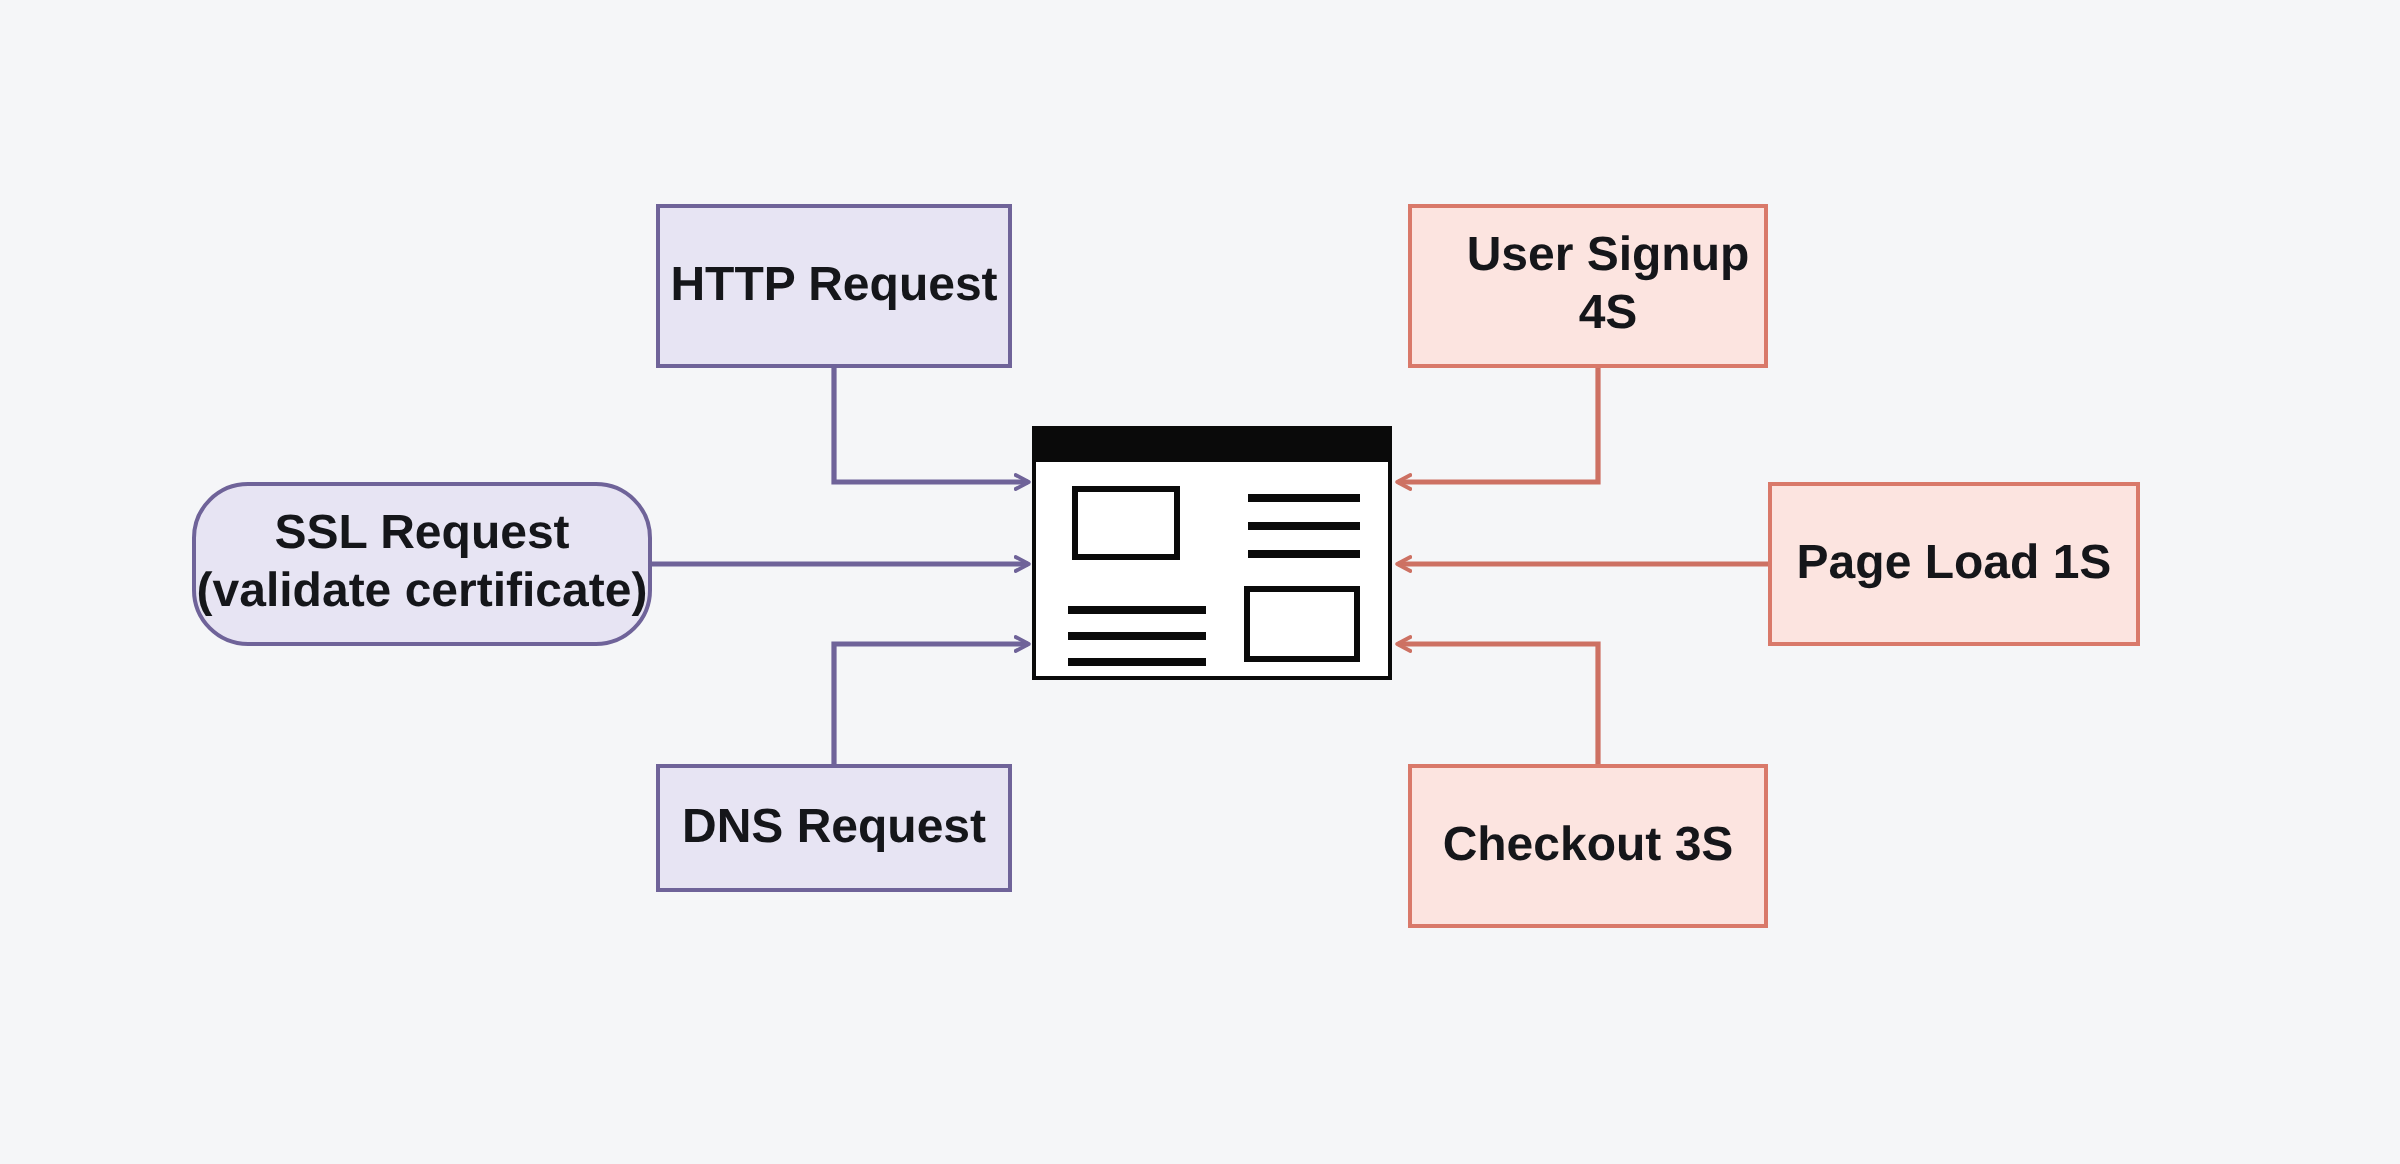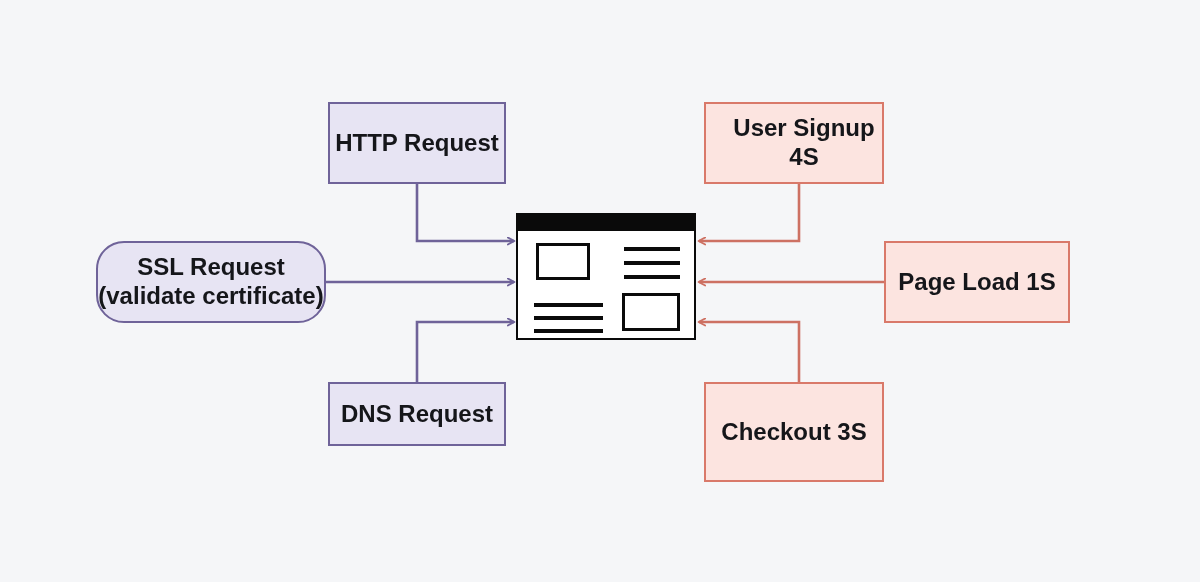--- a/index.html
+++ b/index.html
@@ -47,21 +47,21 @@
     background: #fce4e0;
     border: 2px solid #d9796a;
   }
 
   
   #node-http      { left: 328px; top: 102px; width: 178px; height: 82px; }
   #node-ssl       { left: 96px;  top: 241px; width: 230px; height: 82px; border-radius: 28px; }
   #node-dns       { left: 328px; top: 382px; width: 178px; height: 64px; }
   #node-signup    { left: 704px; top: 102px; width: 180px; height: 82px; padding-left: 20px; }
   #node-pageload  { left: 884px; top: 241px; width: 186px; height: 82px; }
-  #node-checkout  { left: 704px; top: 382px; width: 180px; height: 100px; }
+  #node-checkout  { left: 704px; top: 382px; width: 180px; height: 82px; }
 
   
   #browser {
     position: absolute;
     left: 516px;
     top: 213px;
     width: 180px;
     height: 127px;
     background: #ffffff;
     border: 2px solid #0a0a0a;

